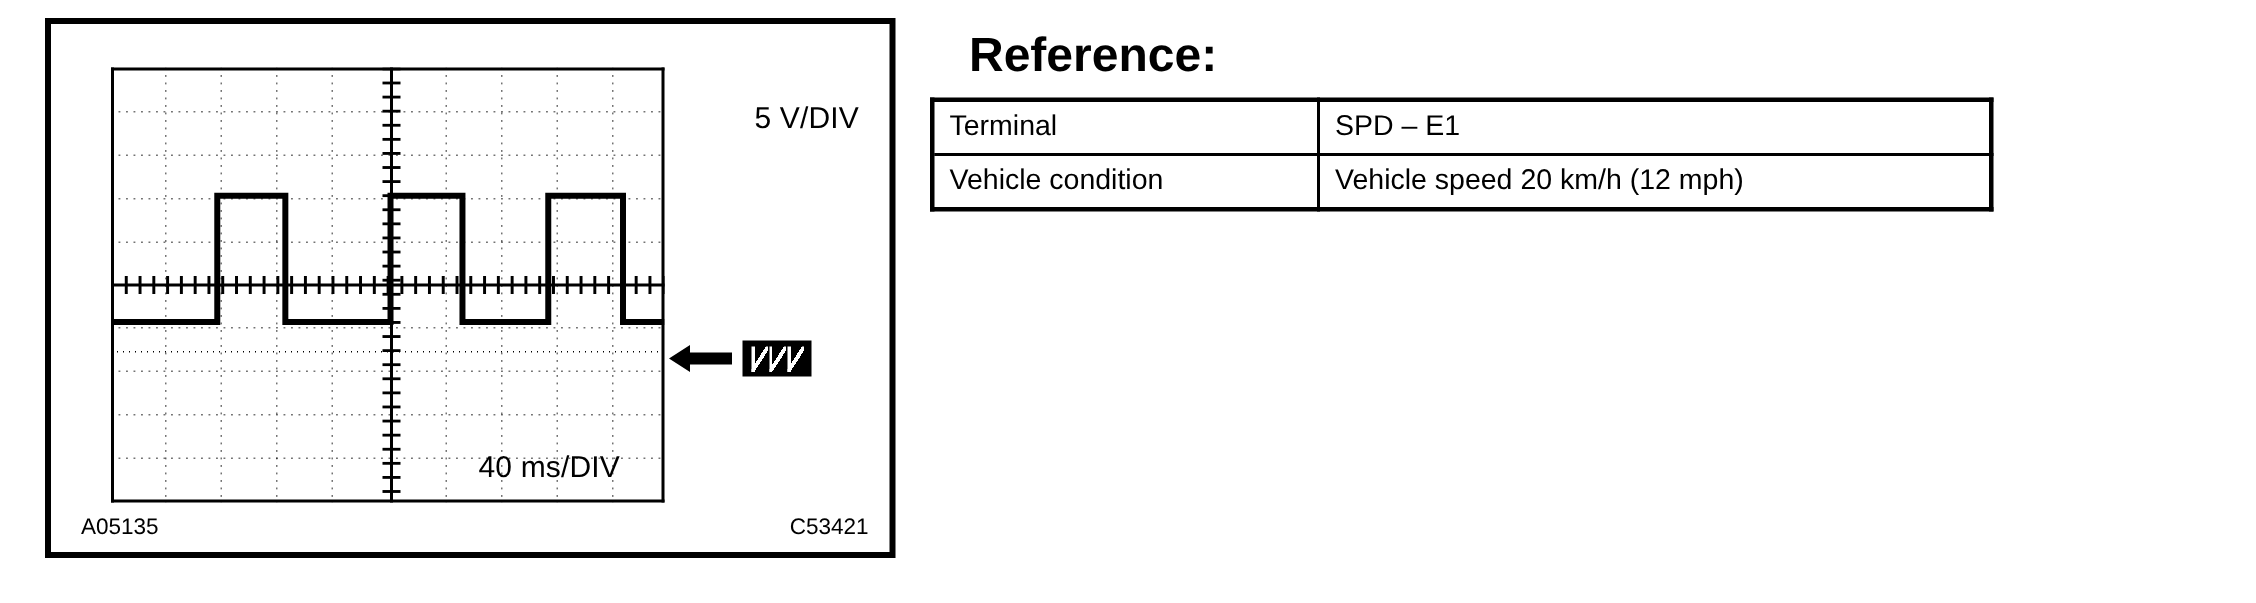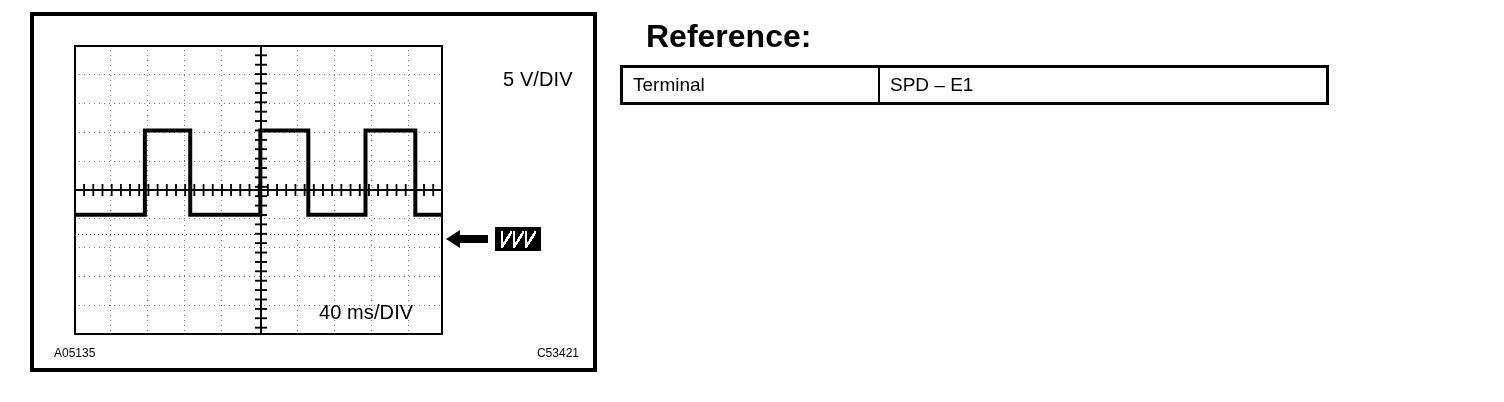--- a/index.html
+++ b/index.html
@@ -43,21 +43,21 @@
       background-image:linear-gradient(to right,#000 1px,transparent 1px);
       background-size:4px 1px;}
 
   
   #waveform{position:absolute;left:0;top:0;width:369px;height:290px;}
 
   
   .scope-label{position:absolute;font-size:20px;letter-spacing:.1px;white-space:nowrap;}
   #label-vdiv{left:425px;top:52px;margin-left:44px;}
   #label-msdiv{left:285px;top:285px;}
-  .corner-code{position:absolute;font-size:12px;white-space:nowrap;}
+  .corner-code{position:absolute;font-size:15px;white-space:nowrap;}
   #code-left{left:20px;bottom:8px;}
   #code-right{right:14px;bottom:8px;}
 
   
   #ground-pointer{position:absolute;left:412px;top:212px;width:42px;height:22px;}
   #glyph-chip{position:absolute;left:461px;top:211px;width:46px;height:24px;
               background:#000;display:flex;align-items:center;justify-content:center;gap:1px;}
   #glyph-chip .gm{width:11px;height:17px;
      background:
        linear-gradient(to bottom right,transparent 44%,#fff 44%,#fff 58%,transparent 58%),
@@ -138,15 +138,19 @@
 
 <div id="info-panel">
   <div id="reference-label">Reference:</div>
 
   <table id="spec-table">
     <tbody id="spec-table-body">
         <tr>
           <td class="k">Terminal</td>
           <td>SPD – E1</td>
         </tr>
+        <tr>
+          <td class="k">Vehicle condition</td>
+          <td>Vehicle speed 20 km/h (12 mph)</td>
+        </tr>
       </tbody>
   </table>
 </div>
 
 </body></html>

